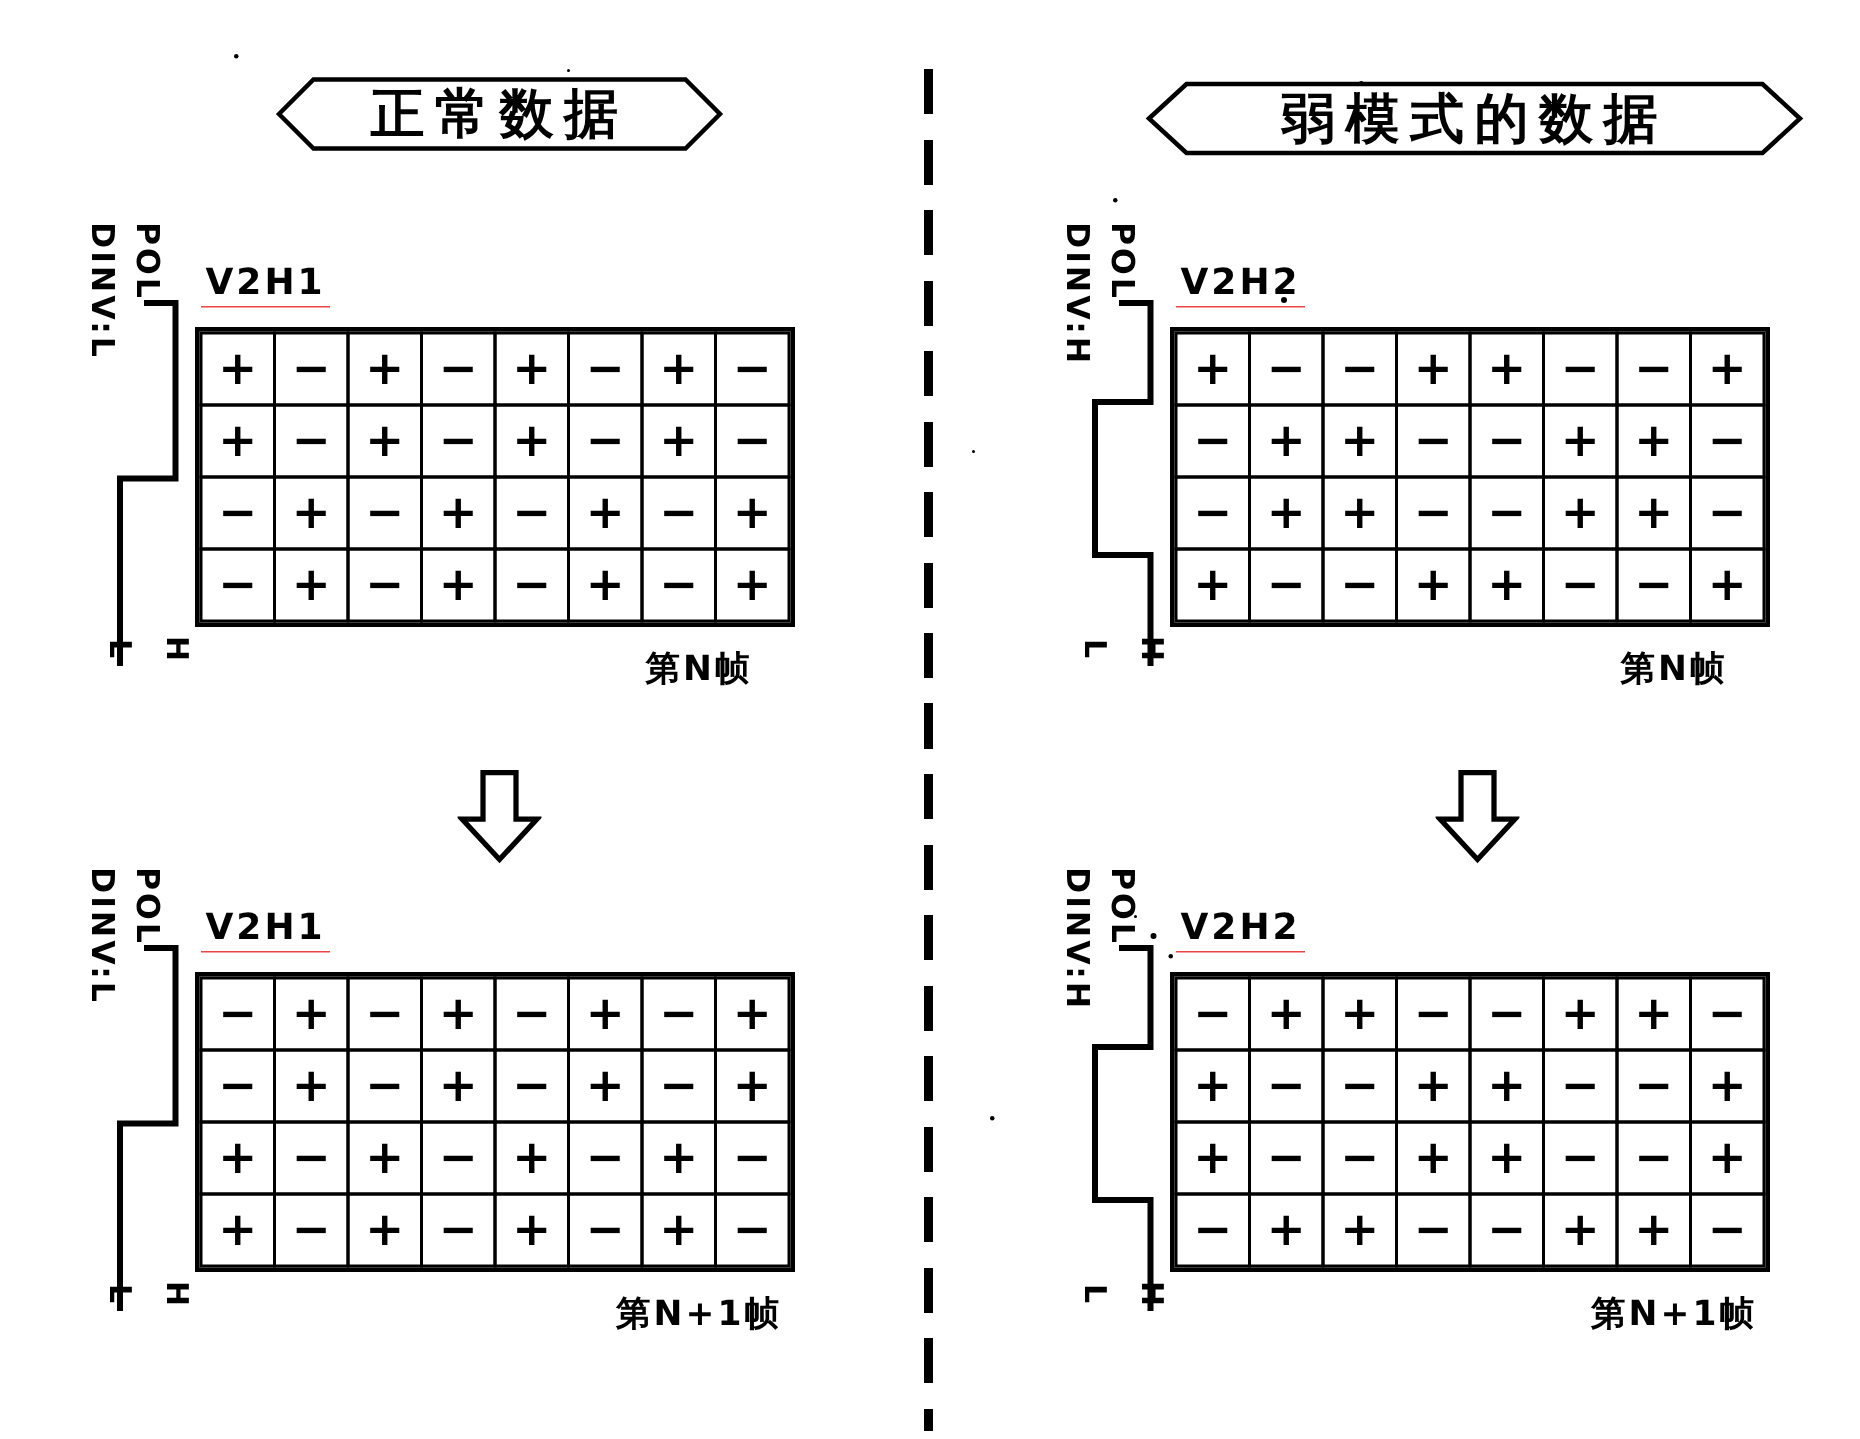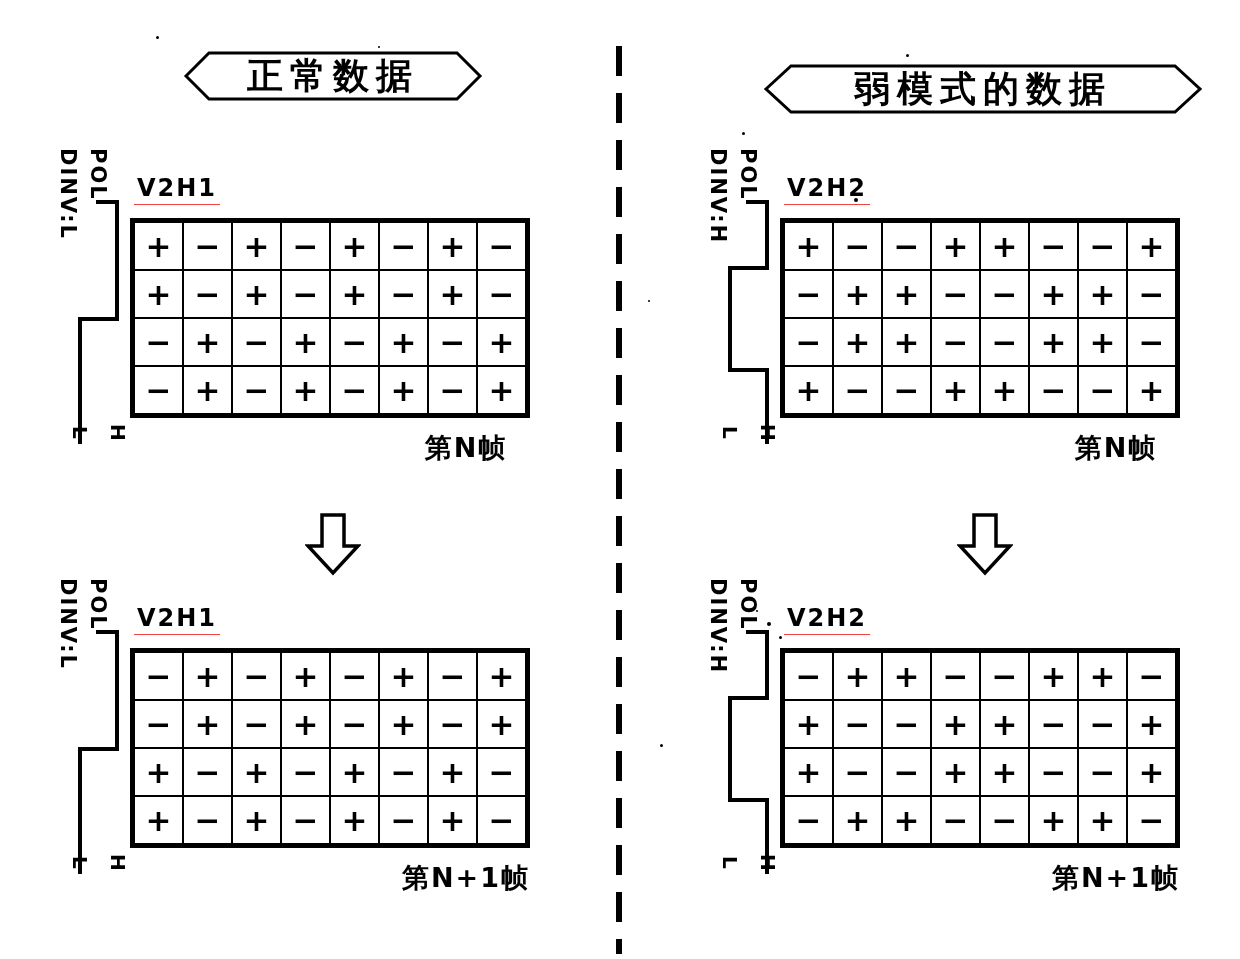--- a/index.html
+++ b/index.html
@@ -51,21 +51,21 @@
   .grid-row + .grid-row{margin-top:-2px;}
   .cell{
     width:47px;height:46px;border:2px solid #000;
     display:flex;align-items:center;justify-content:center;
     font-size:31px;font-weight:bold;
   }
   .cell + .cell{margin-left:-2px;}
 
   .frame-label{
     position:absolute;left:330px;top:290px;width:172px;text-align:center;
-    font-size:27px;font-weight:bold;letter-spacing:2px;
+    font-size:23px;font-weight:bold;letter-spacing:2px;
   }
 
   
   .down-arrow{position:absolute;}
   .down-arrow polygon{fill:#fff;stroke:#000;stroke-width:3.5;stroke-linejoin:miter;}
   #arrow-left{left:305px;top:512px;}
   #arrow-right{left:957px;top:512px;}
 
   
   .dot{position:absolute;background:#000;border-radius:50%;}
@@ -77,21 +77,21 @@
 
   <div class="divider"></div>
 
   <div class="banner" style="left:183px;top:50px;width:300px;height:52px;">
     <svg width="300" height="52">
       <polygon points="3,26 26,3 274,3 297,26 274,49 26,49" fill="#fff" stroke="#000" stroke-width="3"></polygon>
     </svg>
     <span class="banner-text">正常数据</span>
   </div>
 
-  <div class="banner" style="left:763px;top:63px;width:440px;height:52px;text-align:center;">
+  <div class="banner" style="left:763px;top:53px;width:440px;height:52px;text-align:center;">
     <svg width="440" height="52">
       <polygon points="3,26 28,3 412,3 437,26 412,49 28,49" fill="#fff" stroke="#000" stroke-width="3"></polygon>
     </svg>
     <span class="banner-text">弱模式的数据</span>
   </div>
 
   <div class="panel" id="panel-lt">
     <span class="vlabel lbl-dinv">DINV:L</span>
     <span class="vlabel lbl-pol">POL</span>
     <svg class="wave" width="80" height="268">

